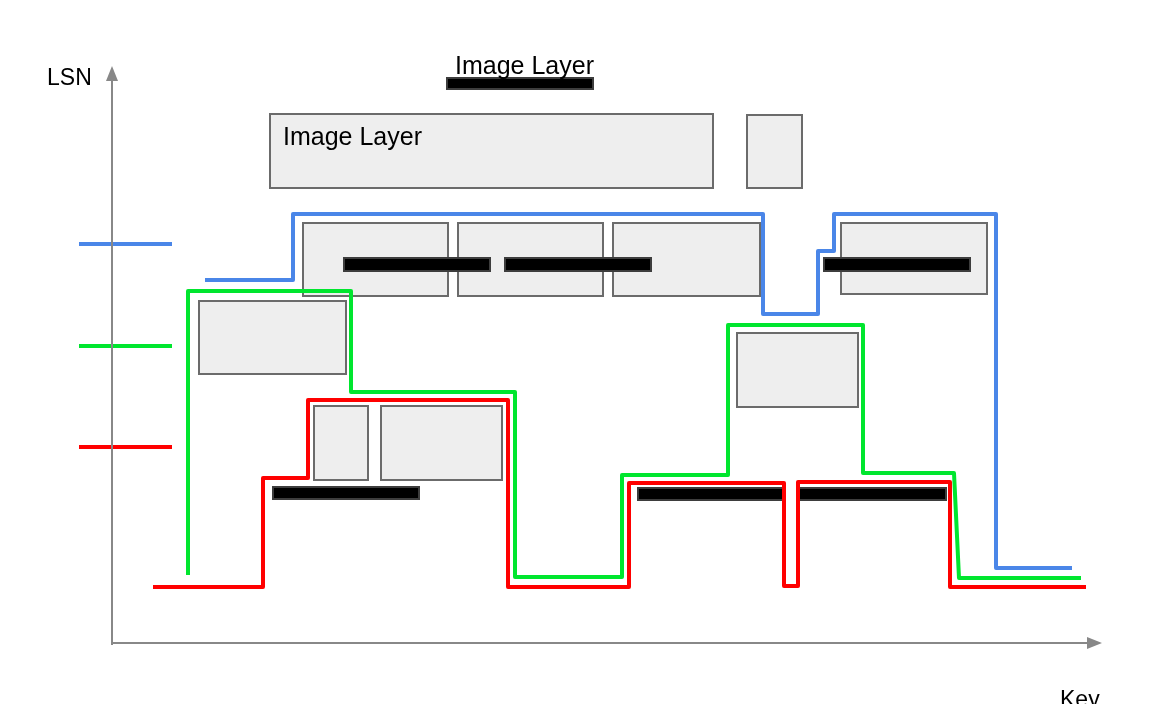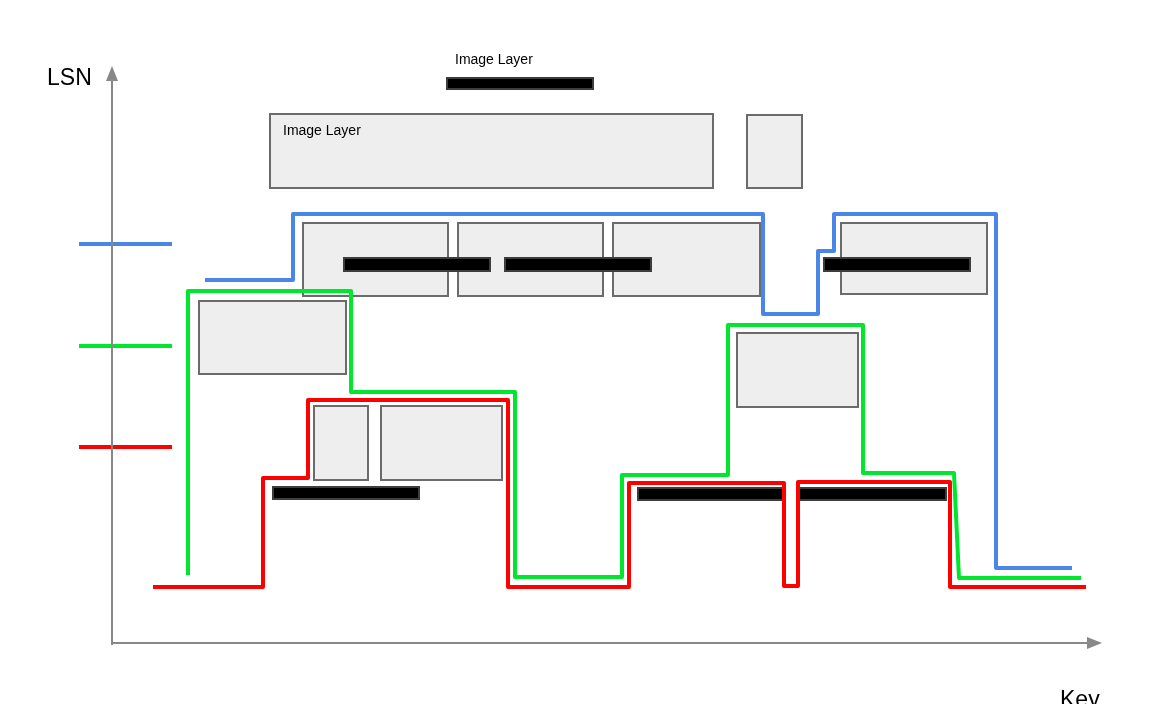--- a/index.html
+++ b/index.html
@@ -23,21 +23,21 @@
   .lbl {
     position: absolute;
     color: #000000;
     white-space: nowrap;
     line-height: 1.1;
   }
   .lbl-axis {
     font-size: 23px;
   }
   .lbl-layer {
-    font-size: 14px;
+    font-size: 25px;
   }
   #lsn-label  { left: 47px;  top: 65px; }
   #key-label  { left: 1060px; top: 687px; }
   #image-layer-label { left: 455px; top: 52px; }
   #delta-layer-label { left: 283px; top: 123px; }
 </style>
 </head>
 <body>
 
 <div class="stage">

